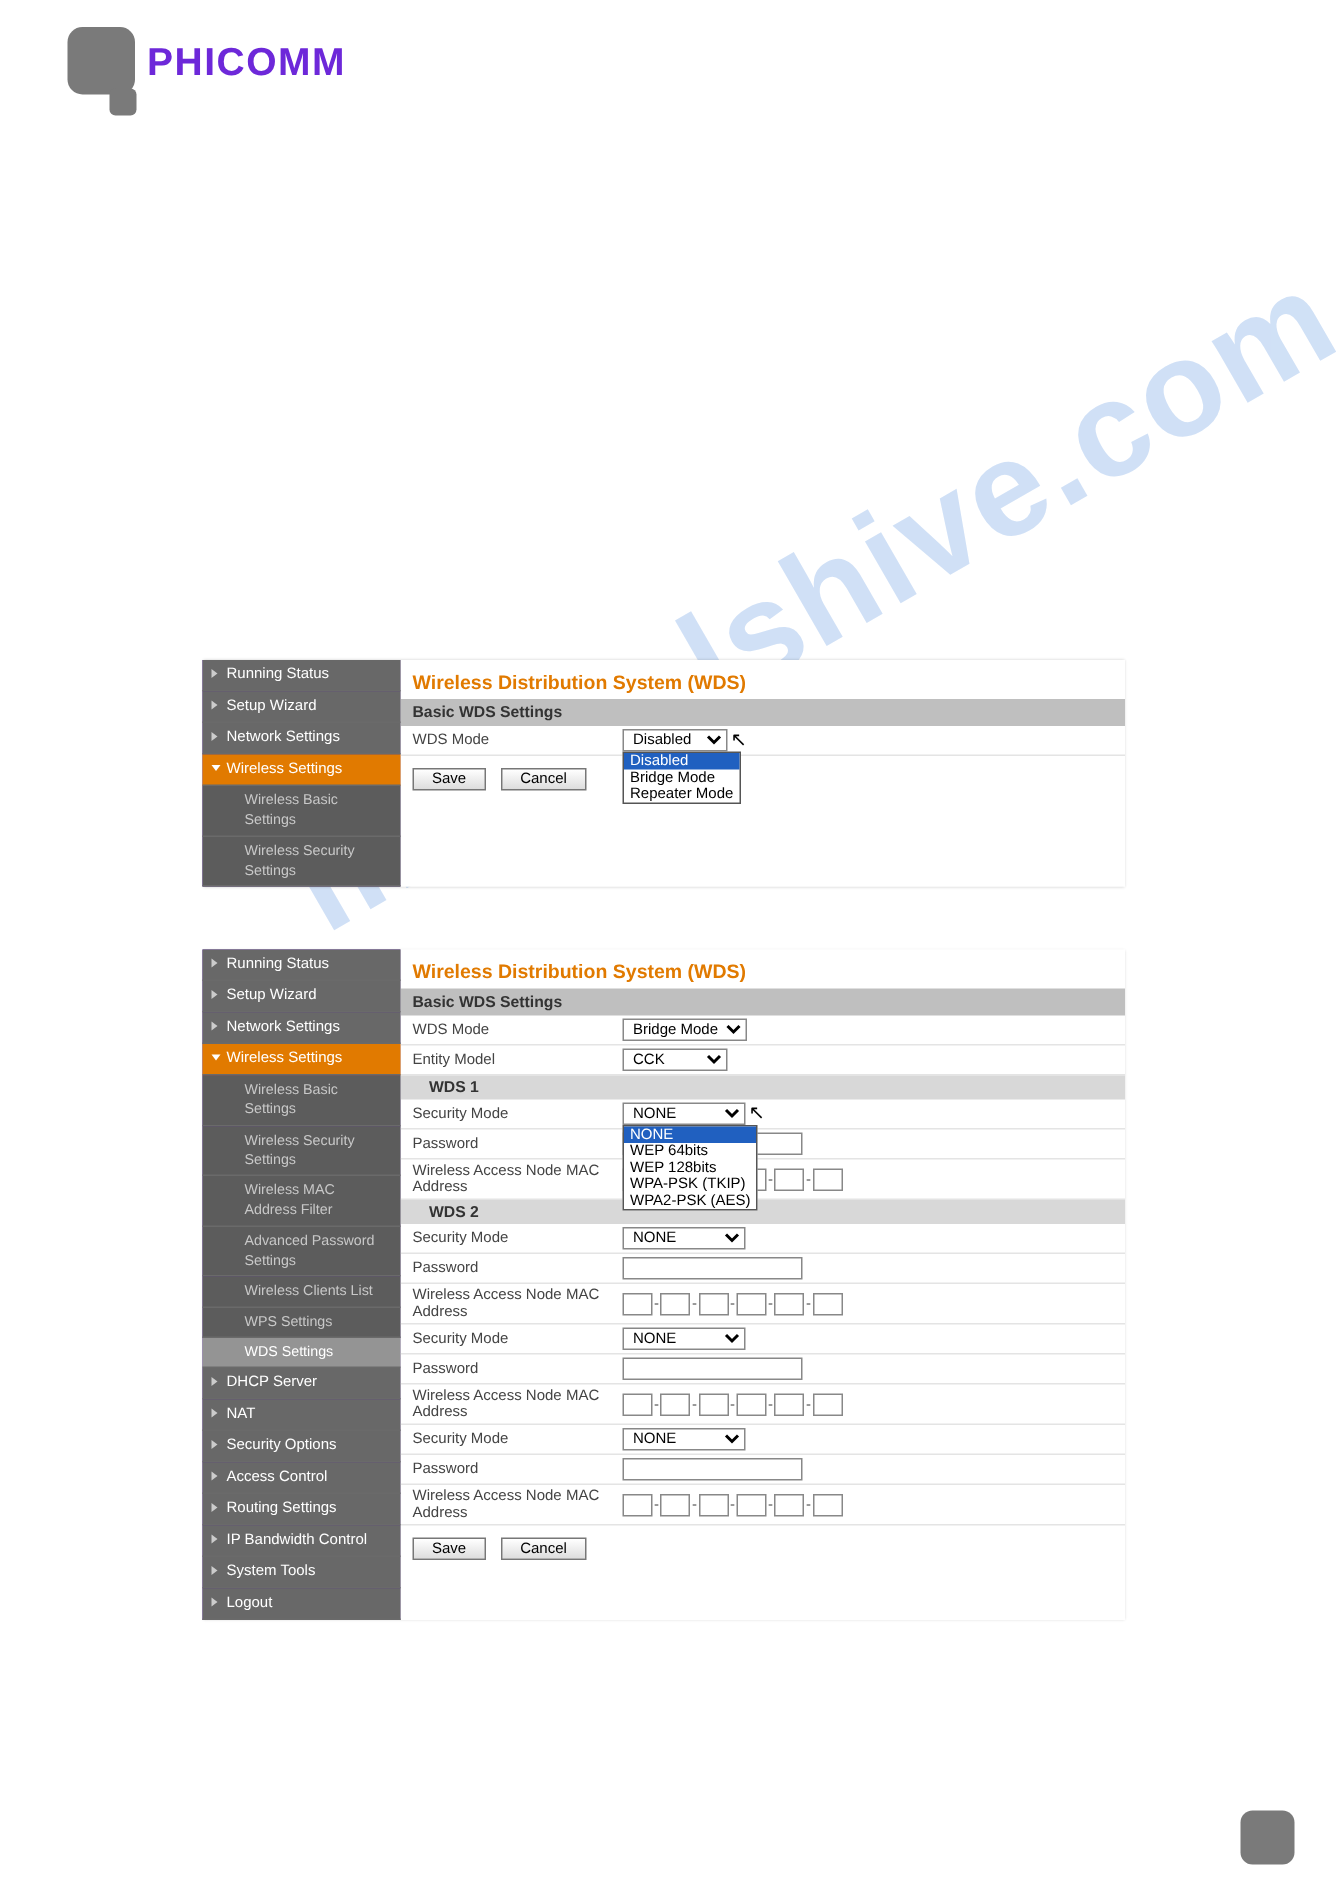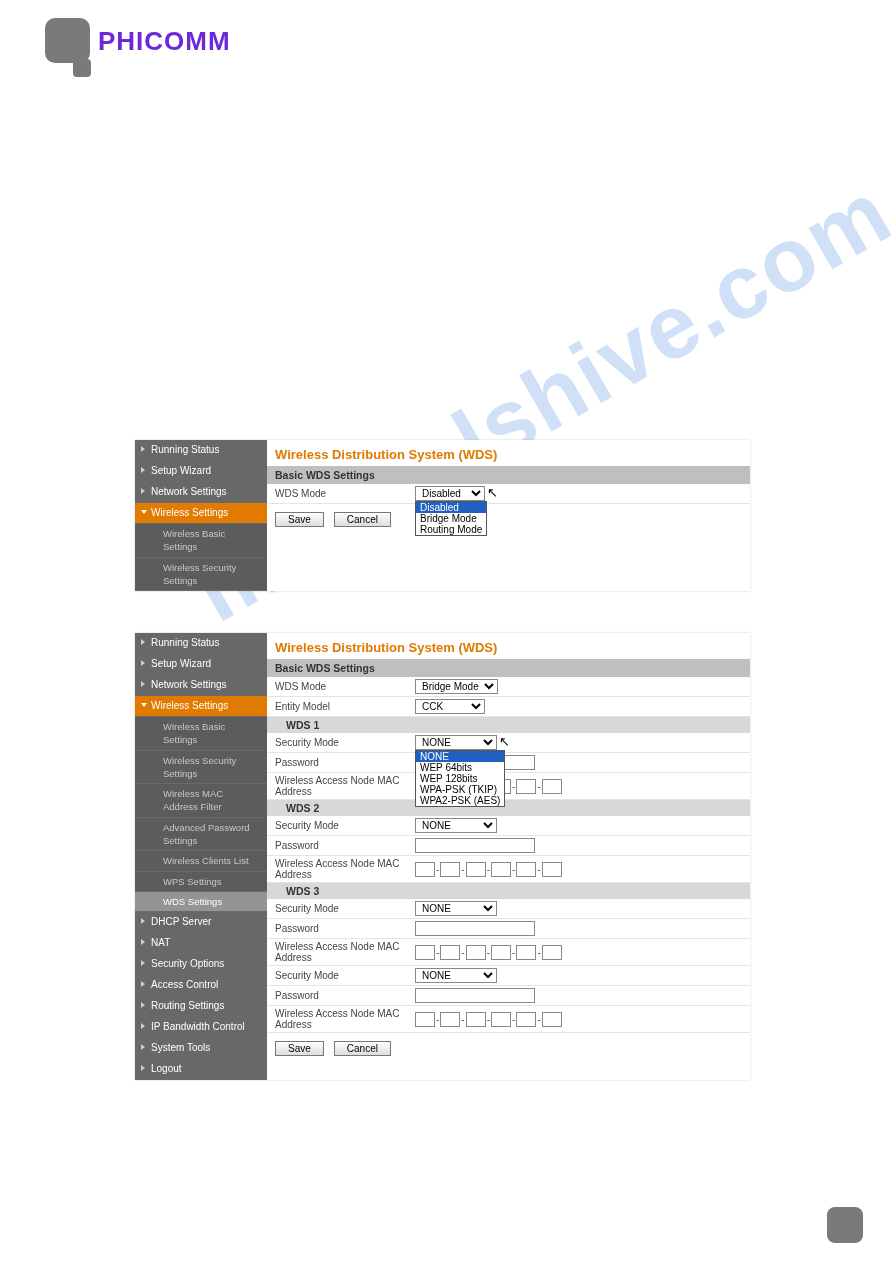--- a/index.html
+++ b/index.html
@@ -245,21 +245,21 @@
       <div class="label">WDS Mode</div>
       <div class="field">
         <div class="dropdown-open">
           <select>
             <option>Disabled</option>
           </select>
           <span class="cursor" style="top:-1px; left:72px;">↖</span>
           <div class="dropdown-list" id="dd1">
               <div class="selected">Disabled</div>
               <div>Bridge Mode</div>
-              <div>Routing Mode</div>
+              <div>Repeater Mode</div>
             </div>
         </div>
       </div>
     </div>
     <div class="btn-row">
       <button class="btn">Save</button>
       <button class="btn">Cancel</button>
     </div>
   </div>
 </div>
@@ -323,21 +323,20 @@
           <div class="field"><select style="width: 82px;"><option>NONE</option></select></div>
         </div>
         <div class="row">
           <div class="label">Password</div>
           <div class="field"><input type="password" style="width: 120px;"></div>
         </div>
         <div class="row">
           <div class="label">Wireless Access Node MAC Address</div>
           <div class="field mac-group"><input type="text" style=""><span class="mac-sep">-</span><input type="text" style=""><span class="mac-sep">-</span><input type="text" style=""><span class="mac-sep">-</span><input type="text" style=""><span class="mac-sep">-</span><input type="text" style=""><span class="mac-sep">-</span><input type="text" style=""></div>
         </div>
-        <div class="sub-header">WDS 3</div>
         <div class="row">
           <div class="label">Security Mode</div>
           <div class="field"><select style="width: 82px;"><option>NONE</option></select></div>
         </div>
         <div class="row">
           <div class="label">Password</div>
           <div class="field"><input type="password" style="width: 120px;"></div>
         </div>
         <div class="row">
           <div class="label">Wireless Access Node MAC Address</div>

